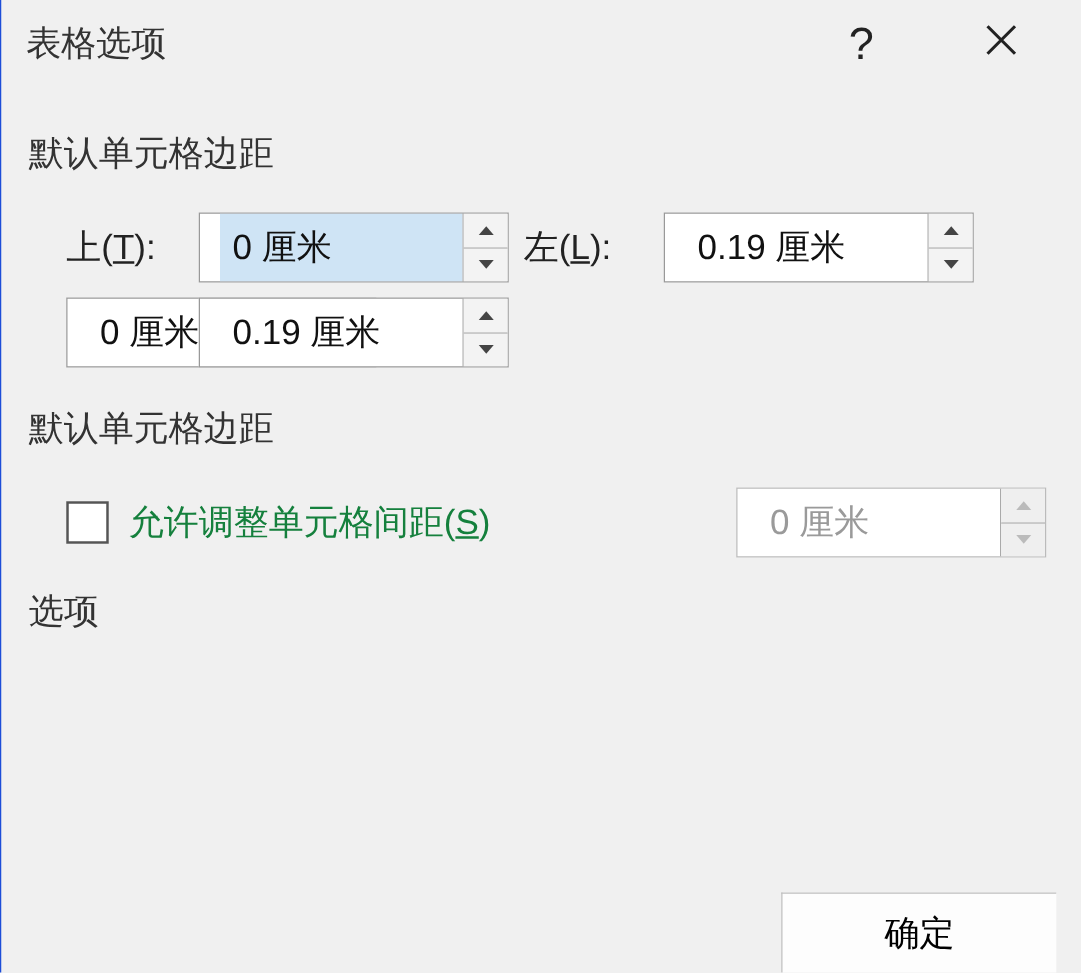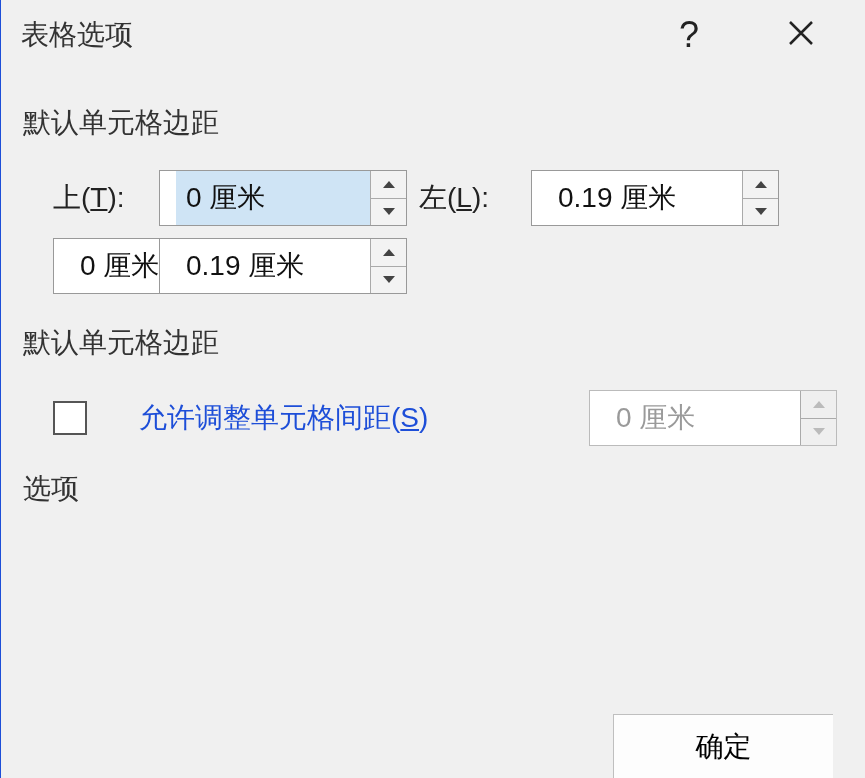--- a/index.html
+++ b/index.html
@@ -124,22 +124,21 @@
       flex-shrink: 0;
     }
     .checkbox.checked {
       background: #2260c4;
       border-color: #2260c4;
     }
     .checkbox.checked svg { display: block; }
     .checkbox svg { display: none; width: 22px; height: 22px; }
     .checkbox-label {
       font-size: 28px;
-      color: #1d4ed8;
-      margin-left: 36px;
+      color: #15803d;
     }
     .spacing-spinner-wrap {
       margin-left: auto;
       margin-right: 6px;
     }
     .spinner.disabled .spinner-value {
       color: #9a9a9a;
     }
     .spinner.disabled .spin-btn {
       background: #efefef;
@@ -150,21 +149,21 @@
     .options-row {
       display: flex;
       align-items: center;
       padding-left: 30px;
       gap: 16px;
       margin-top: 30px;
     }
     .footer {
       position: absolute;
       bottom: 0;
-      right: 16px;
+      right: 4px;
       display: flex;
       gap: 18px;
       padding-right: 16px;
       align-items: center;
     }
     .footer-btn {
       width: 220px;
       height: 64px;
       background: #fdfdfd;
       border: 1px solid #bfbfbf;

